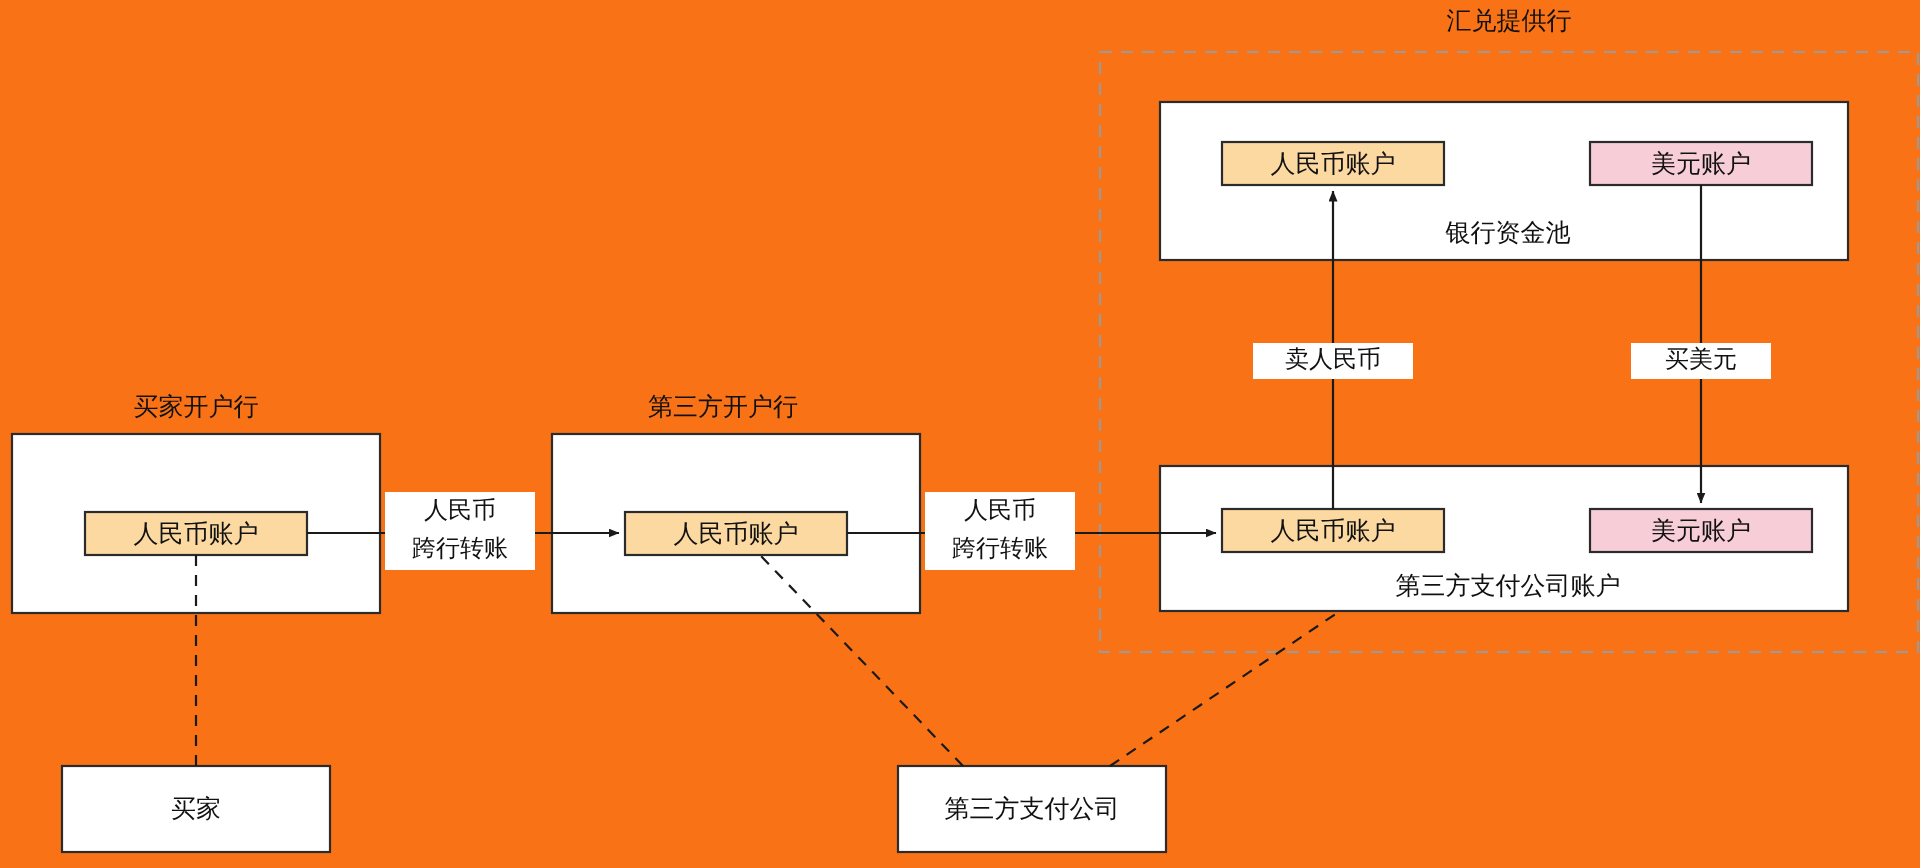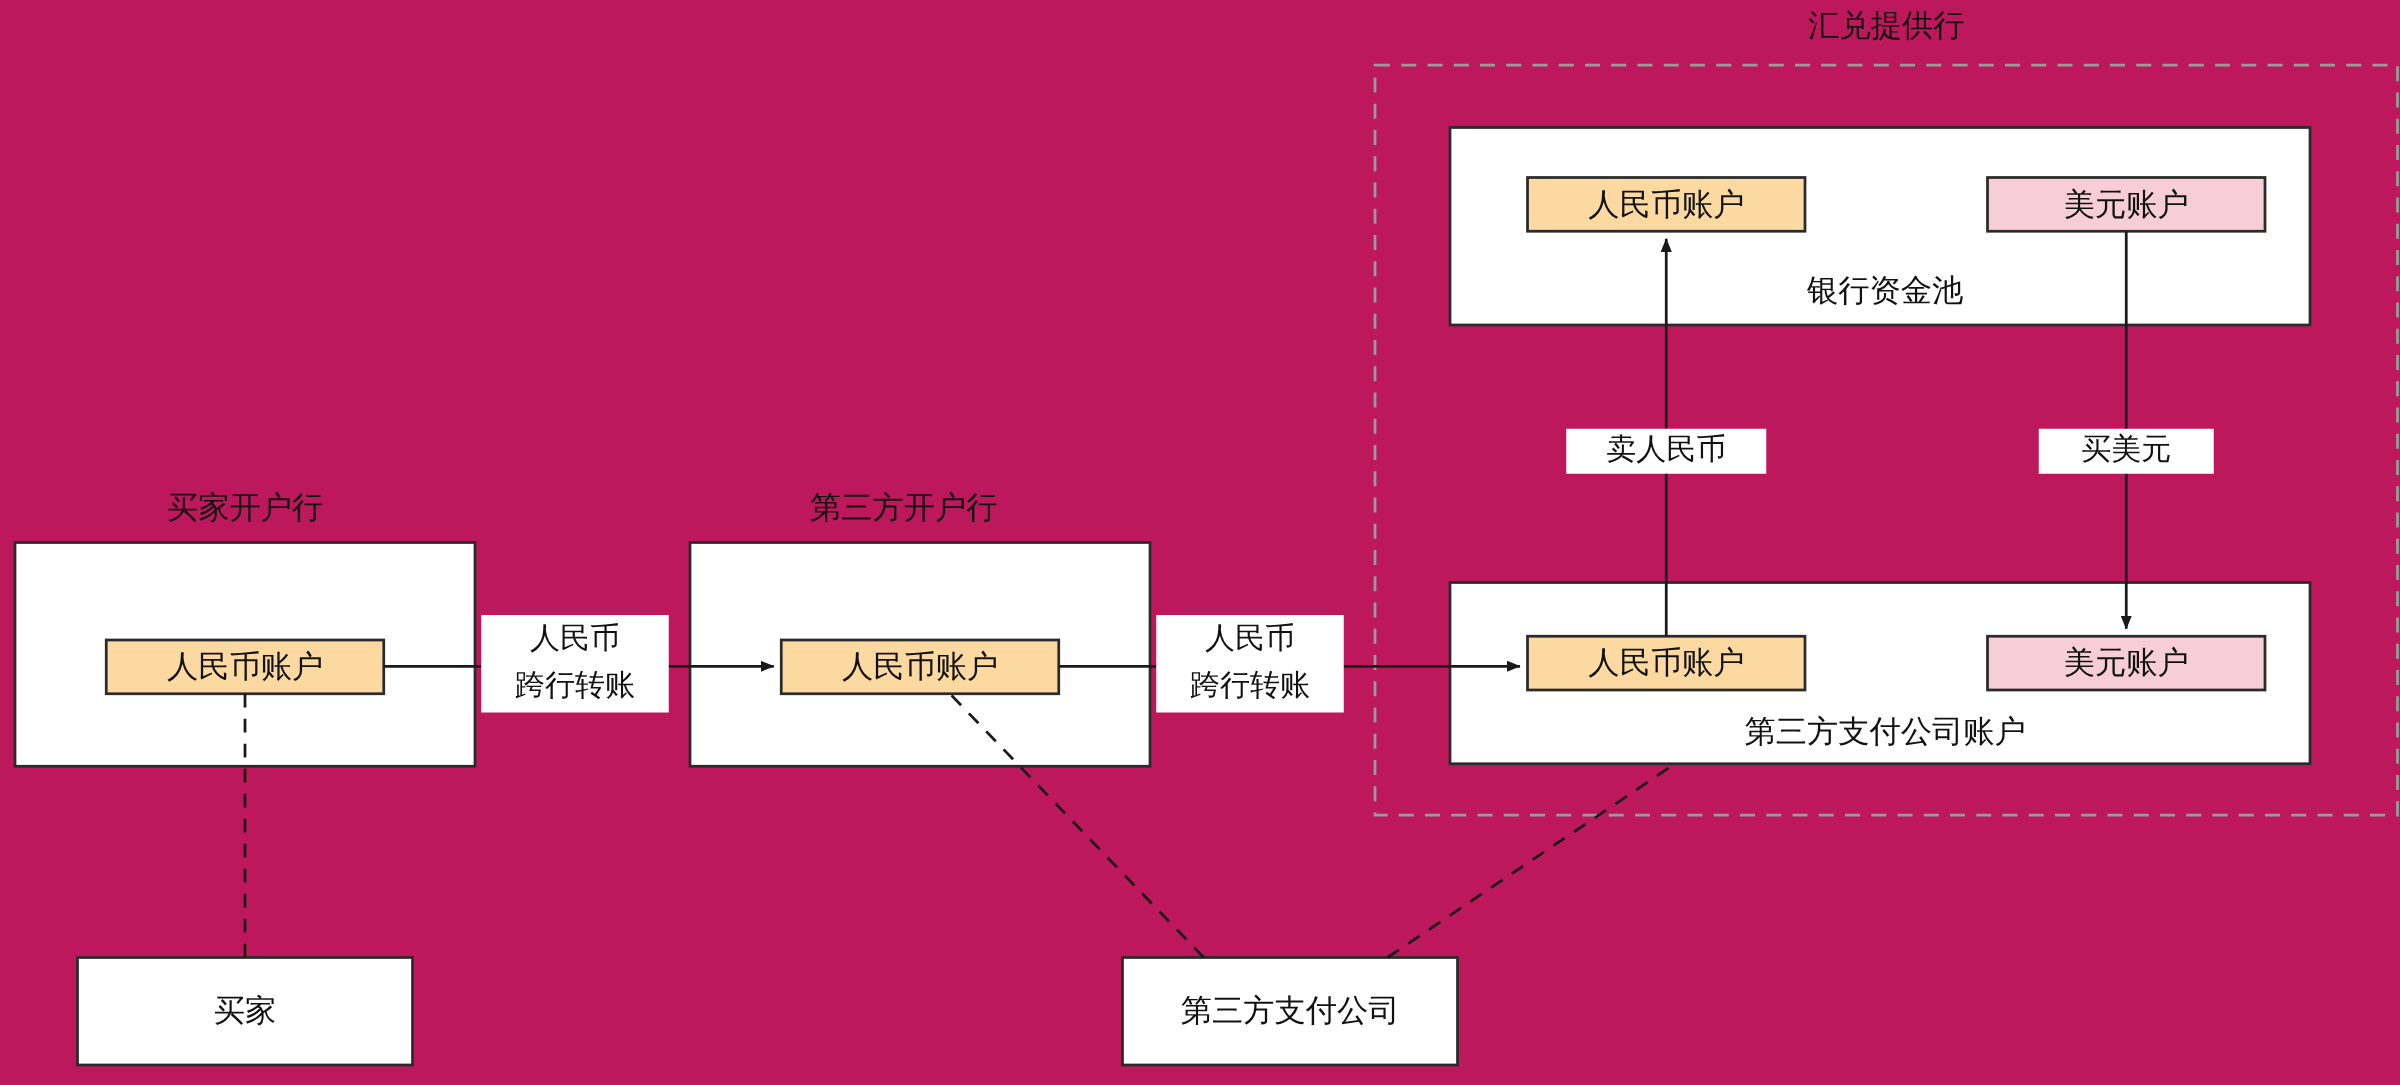--- a/index.html
+++ b/index.html
@@ -10,21 +10,21 @@
   body {
     width: 1920px;
     height: 868px;
     font-family: "Liberation Sans", "DejaVu Sans", sans-serif;
     overflow: hidden;
   }
   #diagram-root {
     position: relative;
     width: 1920px;
     height: 868px;
-    background: #be185d;
+    background: #f97316;
   }
   svg.canvas {
     position: absolute;
     top: 0;
     left: 0;
     width: 1920px;
     height: 868px;
   }
   .node-rect {
     fill: #ffffff;

